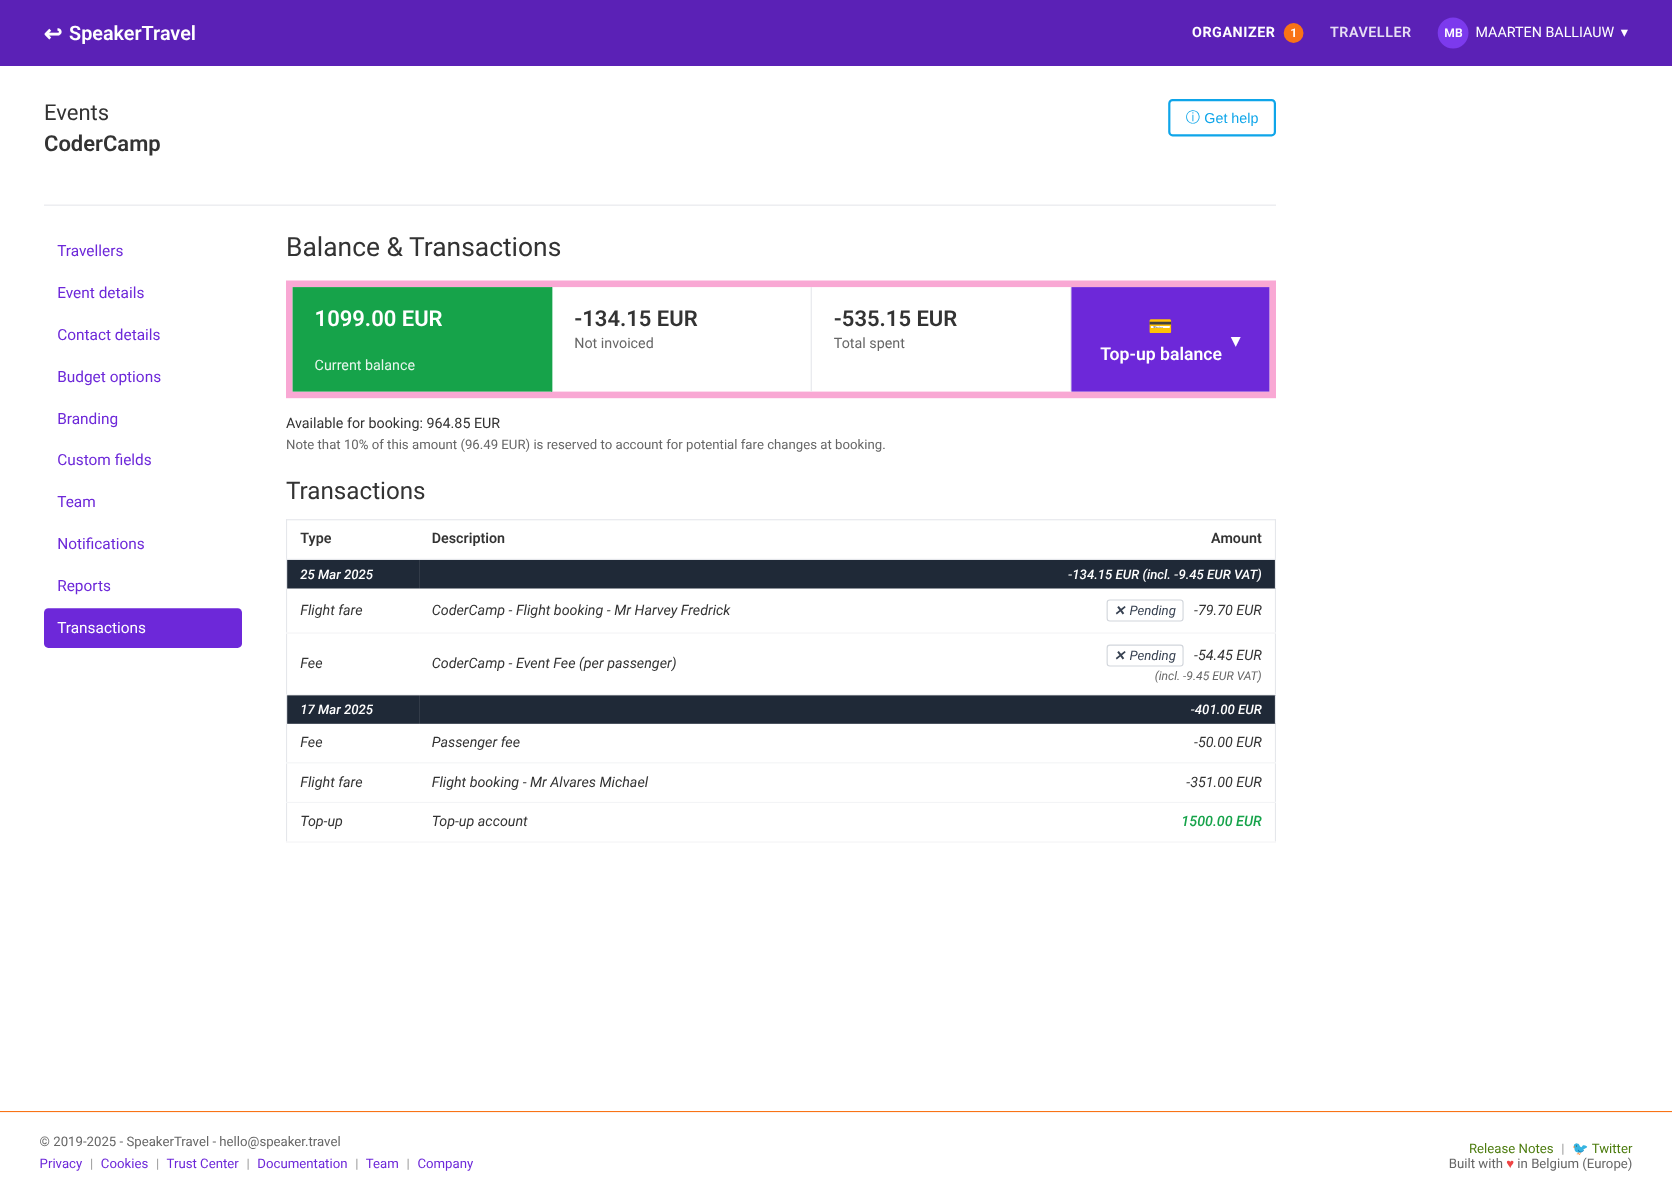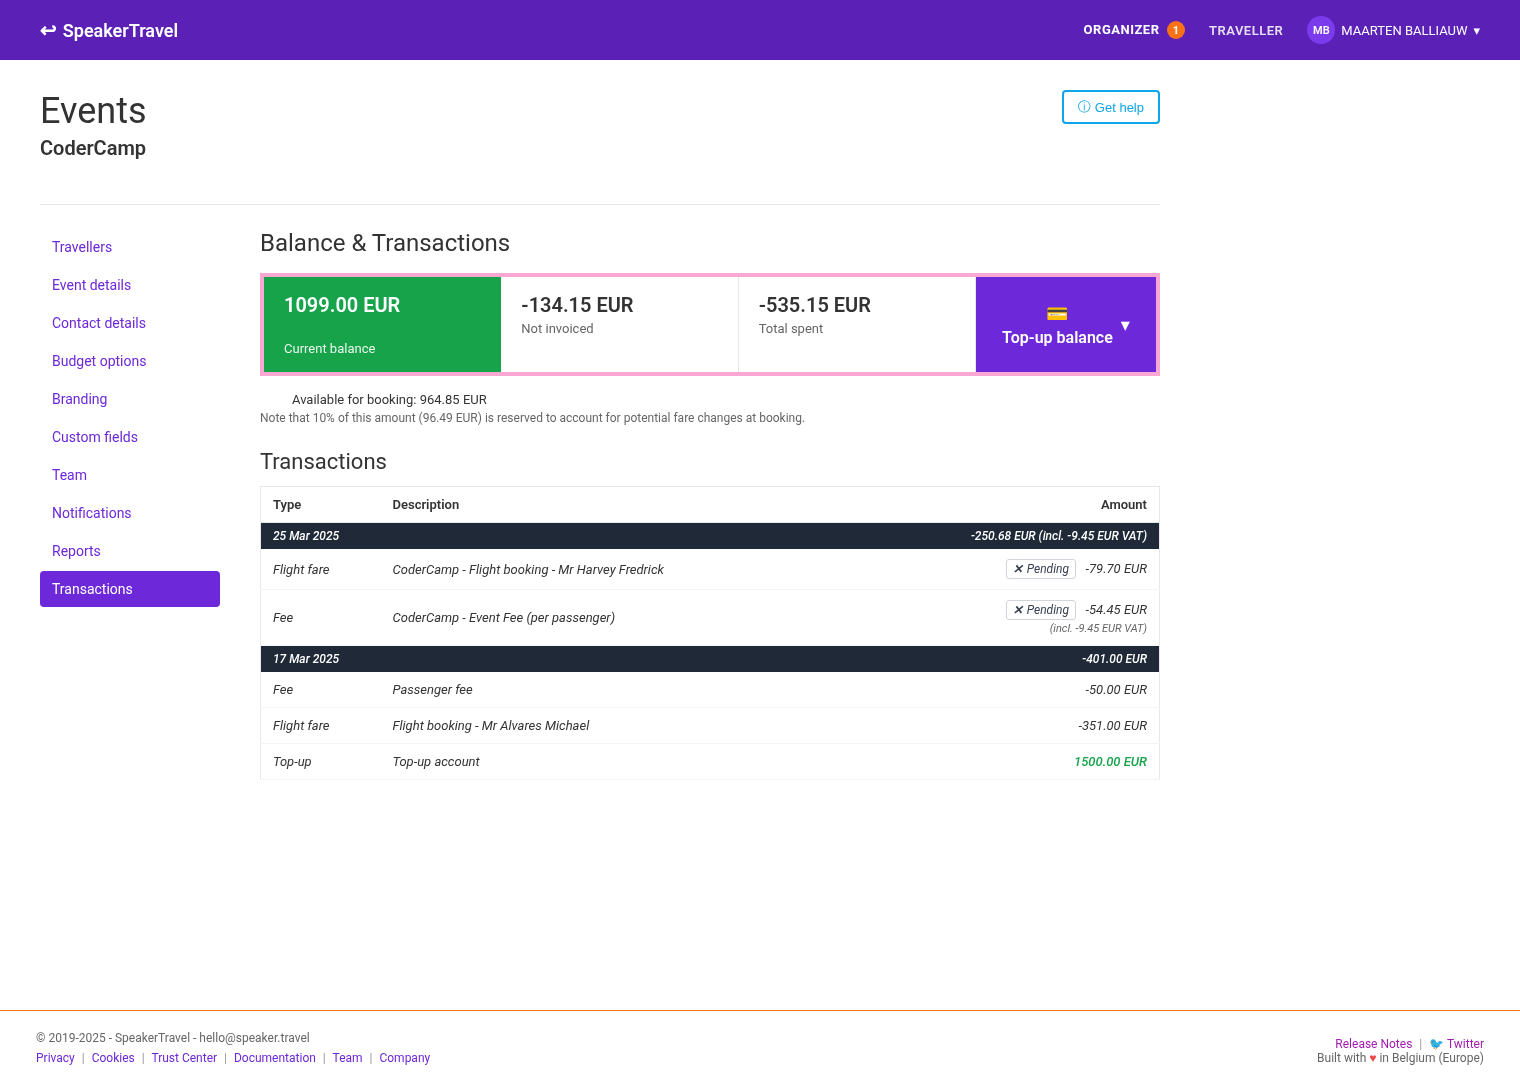--- a/index.html
+++ b/index.html
@@ -13,21 +13,21 @@
     .nav-organizer { color: #fff; font-weight: 700; font-size: 13px; letter-spacing: 0.5px; }
     .nav-badge { background: #f97316; color: #fff; border-radius: 50%; width: 18px; height: 18px; display: inline-flex; align-items: center; justify-content: center; font-size: 11px; font-weight: 700; margin-left: 4px; }
     .nav-traveller { color: rgba(255,255,255,0.85); font-weight: 600; font-size: 13px; letter-spacing: 0.5px; cursor: pointer; }
     .nav-user { color: #fff; font-size: 13px; display: flex; align-items: center; gap: 6px; cursor: pointer; }
     .avatar { width: 28px; height: 28px; border-radius: 50%; background: #7c3aed; display: flex; align-items: center; justify-content: center; font-size: 11px; color: #fff; font-weight: 600; }
 
     
     .main { flex: 1; padding: 30px 40px; max-width: 1200px; width: 100%; }
 
     
-    .page-title { font-size: 36px; font-weight: 400; color: #333; margin-bottom: 4px; }
+    .page-title { font-size: 20px; font-weight: 400; color: #333; margin-bottom: 4px; }
     .page-subtitle { font-size: 20px; font-weight: 600; color: #333; margin-bottom: 24px; }
     .divider { border: none; border-top: 1px solid #e5e7eb; margin-bottom: 24px; }
 
     
     .content-layout { display: flex; gap: 40px; }
 
     
     .sidebar { width: 180px; flex-shrink: 0; }
     .sidebar-item { display: block; padding: 10px 12px; color: #6d28d9; font-size: 14px; text-decoration: none; cursor: pointer; border-radius: 4px; margin-bottom: 2px; }
     .sidebar-item.active { background: #6d28d9; color: #fff; border-radius: 4px; }
@@ -36,36 +36,36 @@
     .content { flex: 1; }
 
     
     .top-bar { display: flex; justify-content: space-between; align-items: flex-start; margin-bottom: 20px; }
     .get-help-btn { border: 2px solid #0ea5e9; color: #0ea5e9; background: #fff; padding: 6px 14px; border-radius: 4px; font-size: 13px; cursor: pointer; display: flex; align-items: center; gap: 4px; white-space: nowrap; }
 
     
     .section-title { font-size: 24px; font-weight: 400; color: #333; margin-bottom: 16px; }
 
     
-    .balance-cards { display: flex; gap: 0; margin-bottom: 16px; border: 4px solid #f9a8d4; }
+    .balance-cards { display: flex; gap: 0; margin-bottom: 16px; border: 6px solid #f9a8d4; }
     .balance-card { flex: 1; padding: 16px 20px; border-right: 1px solid #e5e7eb; }
     .balance-card:last-child { border-right: none; }
     .balance-card.green { background: #16a34a; color: #fff; border-color: #16a34a; }
     .balance-card.purple { background: #6d28d9; color: #fff; border-color: #6d28d9; flex: 0 0 180px; display: flex; align-items: center; justify-content: center; cursor: pointer; }
     .balance-amount { font-size: 20px; font-weight: 600; margin-bottom: 4px; }
     .balance-label { font-size: 13px; opacity: 0.9; margin-top: 24px; }
     .balance-card .amount-dark { font-size: 20px; font-weight: 600; color: #333; margin-bottom: 4px; }
     .balance-card .label-dark { font-size: 13px; color: #666; }
     .topup-content { text-align: center; }
     .topup-icon { font-size: 18px; margin-bottom: 4px; }
     .topup-label { font-size: 16px; font-weight: 600; }
     .topup-arrow { margin-left: 8px; font-size: 18px; }
 
     
-    .available-info { font-size: 13px; color: #333; margin-bottom: 4px; margin-left: 32px; }
+    .available-info { font-size: 13px; color: #333; margin-bottom: 4px; }
     .available-note { font-size: 12px; color: #666; margin-bottom: 24px; }
 
     
     .transactions-title { font-size: 22px; font-weight: 400; color: #333; margin-bottom: 12px; }
     .trans-table { width: 100%; border-collapse: collapse; border: 1px solid #e5e7eb; }
     .trans-table th { text-align: left; padding: 10px 12px; font-size: 13px; font-weight: 600; color: #333; border-bottom: 1px solid #e5e7eb; background: #fff; }
     .trans-table th.right { text-align: right; }
     .trans-table td { padding: 10px 12px; font-size: 13px; color: #333; vertical-align: middle; font-style: italic; }
     .trans-table td.right { text-align: right; }
     .date-row td { background: #1f2937; color: #fff; font-size: 12px; padding: 6px 12px; font-weight: 500; }
@@ -74,21 +74,21 @@
     .pending-badge { display: inline-flex; align-items: center; gap: 4px; font-size: 12px; color: #374151; border: 1px solid #d1d5db; border-radius: 3px; padding: 2px 6px; white-space: nowrap; }
     .pending-x { color: #374151; font-weight: 600; }
     .amount-positive { color: #16a34a; font-weight: 500; }
     .sub-amount { font-size: 11px; color: #666; display: block; text-align: right; margin-top: 2px; }
 
     
     .footer { border-top: 1px solid #f97316; padding: 20px 36px; display: flex; justify-content: space-between; align-items: flex-end; margin-top: auto; }
     .footer-left { font-size: 12px; color: #666; }
     .footer-left a { color: #6d28d9; text-decoration: none; }
     .footer-right { font-size: 12px; color: #666; text-align: right; }
-    .footer-right a { color: #a21caf; text-decoration: none; }
+    .footer-right a { color: #4d7c0f; text-decoration: none; }
     .footer-copyright { margin-bottom: 6px; }
     .heart { color: #ef4444; }
     .pipe { color: #999; margin: 0 4px; }
     .twitter-icon { color: #6d28d9; }
   </style>
 </head>
 <body>
 
 <header class="header">
   <div class="logo">
@@ -181,21 +181,21 @@
               <th style="width:120px;">Type</th>
               <th>Description</th>
               <th class="right" style="width:220px;">Amount</th>
             </tr>
           </thead>
           <tbody>
 
             <tr class="date-row">
               <td>25 Mar 2025</td>
               <td></td>
-              <td class="right">-250.68 EUR (incl. -9.45 EUR VAT)</td>
+              <td class="right">-134.15 EUR (incl. -9.45 EUR VAT)</td>
             </tr>
             <tr class="data-row">
               <td>Flight fare</td>
               <td>CoderCamp - Flight booking - Mr Harvey Fredrick</td>
               <td class="right">
                 <span class="pending-badge"><span class="pending-x">✕</span> Pending</span>
                 &nbsp; -79.70 EUR
               </td>
             </tr>
             <tr class="data-row">

